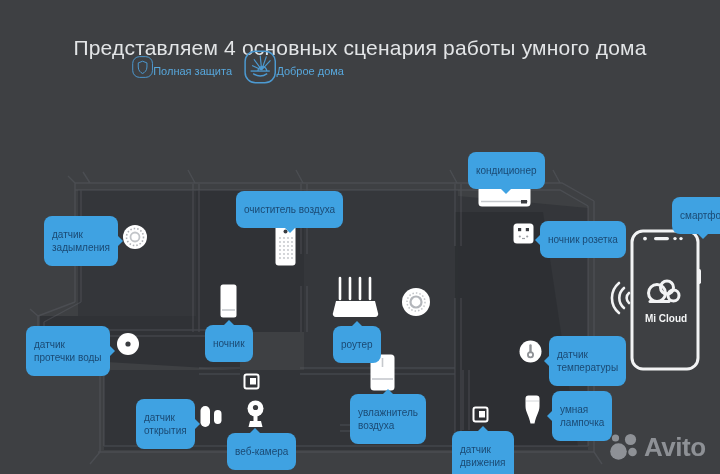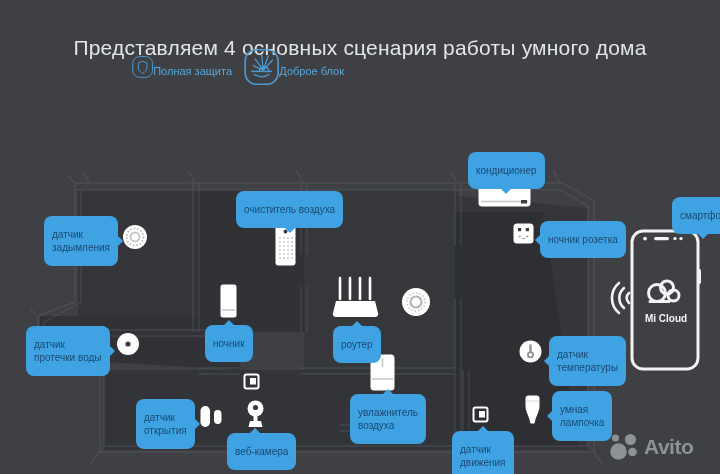--- a/index.html
+++ b/index.html
@@ -34,21 +34,21 @@
   .tail-left::after{right:100%;top:50%;margin-top:-5px;border-right-color:#3FA2E2;border-left-width:0;}
   .tail-right::after{left:100%;top:50%;margin-top:-5px;border-left-color:#3FA2E2;border-right-width:0;}
   
   .phone{position:absolute;left:630px;top:229px;width:72px;height:144px;z-index:3;}
   .phone .micloud{
     position:absolute;left:0;top:84px;width:72px;text-align:center;
     color:#F4F5F6;font-size:10px;font-weight:bold;
   }
   
   .watermark{position:absolute;left:608px;top:431px;display:flex;align-items:center;gap:4px;z-index:6;}
-  .watermark .wm-text{color:#8E9196;font-size:21px;font-weight:bold;letter-spacing:-.5px;}
+  .watermark .wm-text{color:#8E9196;font-size:26px;font-weight:bold;letter-spacing:-.5px;}
 </style>
 </head>
 <body>
 
 <div class="stage">
 
   <div class="title">Представляем 4 основных сценария работы умного дома</div>
 
   <div class="scenarios">
     <div class="scenario">
@@ -59,21 +59,21 @@
       <span class="lbl">Полная защита</span>
     </div>
     <div class="scenario">
       <svg class="squircle" viewBox="0 0 44 46">
         <rect x="1.5" y="1.5" width="41" height="43" rx="14" fill="none" stroke="#4C9AD2" stroke-width="2"></rect>
         <path d="M9 28.5 H35" stroke="#4C9AD2" stroke-width="1.8" fill="none"></path>
         <path d="M19 28.5 a6 6 0 0 1 12 0" stroke="#4C9AD2" stroke-width="1.8" fill="none"></path>
         <path d="M24 27 L11 21 M24 27 L13.5 12.5 M24 27 L22 7.5 M24 27 L30.5 8.5 M24 27 L36 14" stroke="#4C9AD2" stroke-width="1.6" fill="none"></path>
         <path d="M12.5 32 Q22 38.5 31.5 32" stroke="#4C9AD2" stroke-width="1.8" fill="none"></path>
       </svg>
-      <span class="lbl">Доброе блок</span>
+      <span class="lbl">Доброе дома</span>
     </div>
   </div>
 
   <svg class="plan" width="720" height="474" viewBox="0 0 720 474">
     <g>
       <polygon points="78,190 196,190 196,332 78,332" fill="#34363A"></polygon>
       <polygon points="196,190 304,190 304,332 196,332" fill="#303236"></polygon>
       <polygon points="304,190 458,190 458,370 304,370" fill="#35373B"></polygon>
       <polygon points="458,196 588,208 588,450 458,450" fill="#34363A"></polygon>
       <polygon points="40,316 240,316 240,370 40,358" fill="#303236"></polygon>

